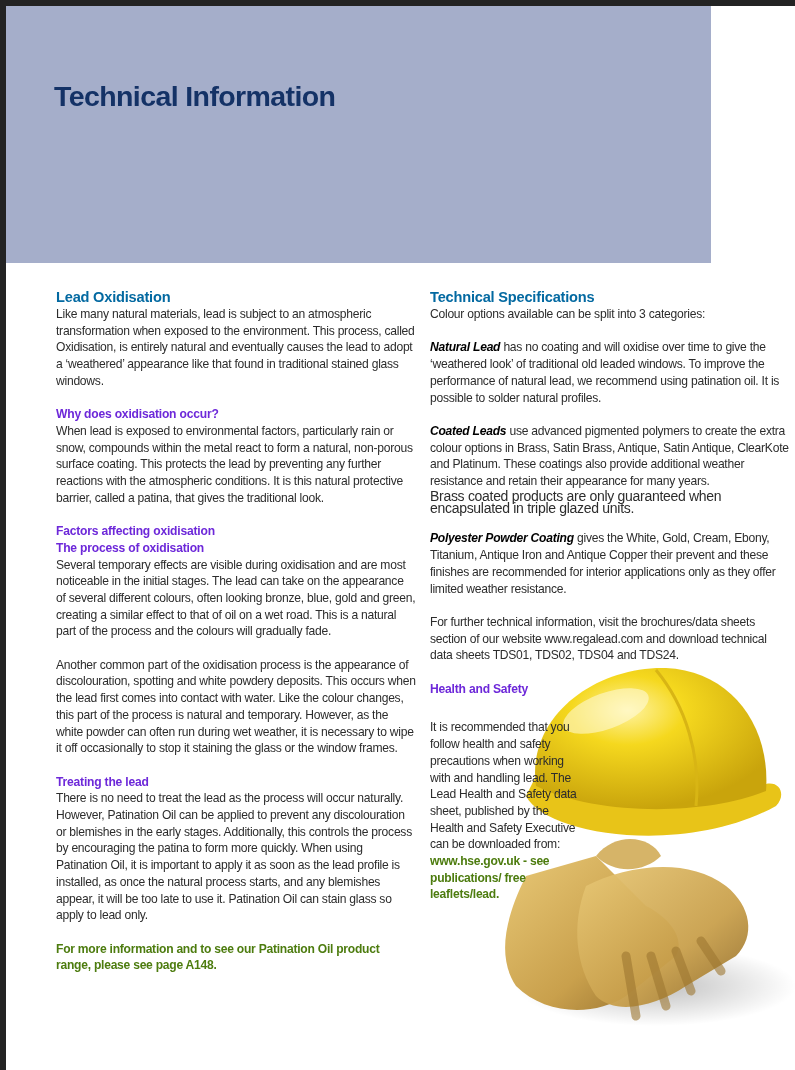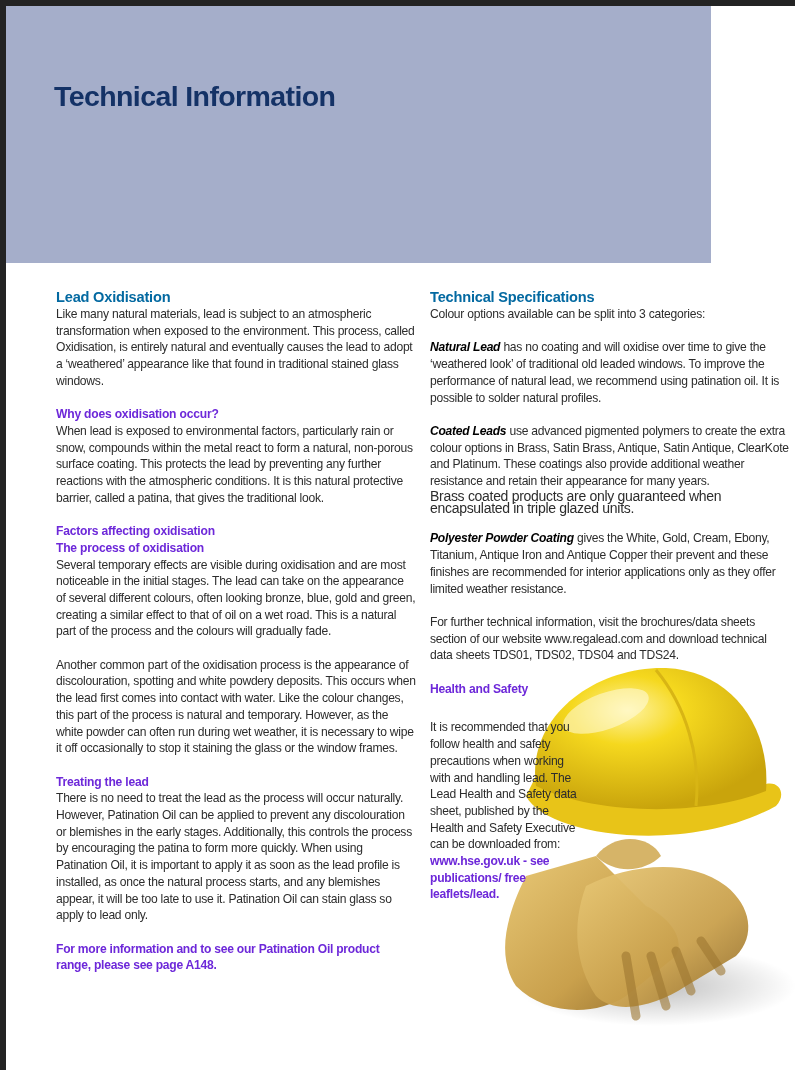--- a/index.html
+++ b/index.html
@@ -26,21 +26,21 @@
   .col-right { left: 424px; width: 360px; }
   h2.section-title {
     margin: 0; font-size: 14.6px; line-height: 18px; font-weight: bold; color: #0369a1;
     letter-spacing: -0.2px;
   }
   h3.sub { margin: 0; font-size: 12.1px; line-height: 16.7px; font-weight: bold; color: #6d28d9; letter-spacing: -0.2px; }
   p { margin: 0 0 16.7px 0; letter-spacing: -0.25px; }
   p.tight { margin-bottom: 0; }
   b { color: #000000; font-style: italic; }
   .fine { font-size: 14px; line-height: 12px; margin: 0 0 16.7px 0; letter-spacing: -0.3px; }
-  .bold-para { font-weight: bold; color: #6d28d9; }
+  .bold-para { font-weight: bold; color: #4d7c0f; }
   .narrow { width: 150px; }
   .illus { position: absolute; left: 480px; top: 650px; width: 309px; height: 414px; }
 </style>
 </head>
 <body>
 
 <div class="page">
   <div class="banner">
     <div class="banner-title">Technical Information</div>
   </div>

